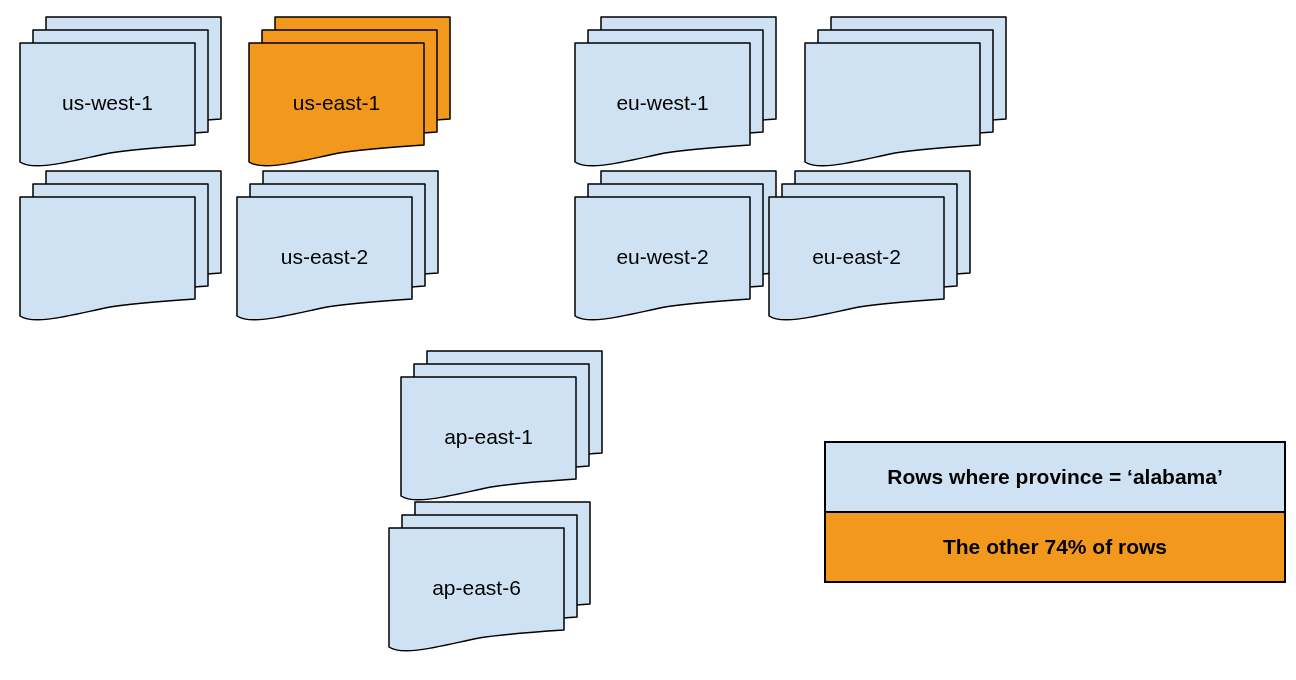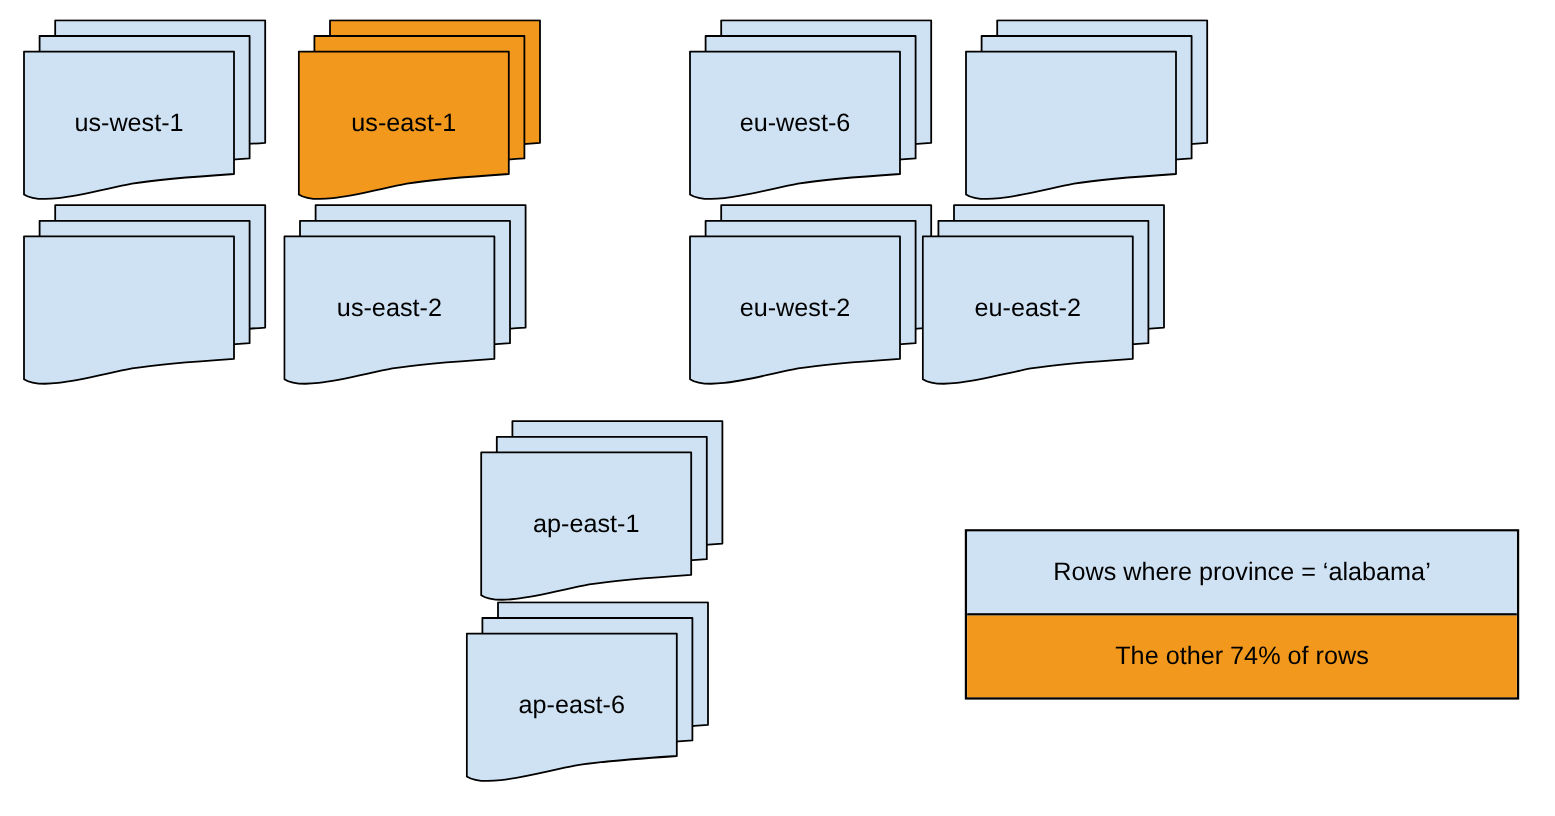--- a/index.html
+++ b/index.html
@@ -42,24 +42,25 @@
     align-items: center;
     justify-content: center;
     font-size: 21px;
     line-height: 1;
     color: var(--text, #000000);
     pointer-events: none;
     white-space: nowrap;
   }
   .legend {
     position: absolute;
-    left: 804px;
+    left: 824px;
     top: 441px;
     width: 458px;
     border: 2px solid var(--stroke, #000000);
+    font-weight: bold;
   }
   .legend-row {
     height: 68px;
     display: flex;
     align-items: center;
     justify-content: center;
     font-size: 21px;
     color: var(--text, #000000);
   }
   .legend-row.default {
@@ -102,21 +103,21 @@
     <svg width="204" height="156" viewBox="-1 -1 204 156">
         <use href="#docstack"></use>
       </svg>
     <div class="stack-label">us-east-1</div>
   </div>
 
   <div class="stack" style="left:574px;top:16px">
     <svg width="204" height="156" viewBox="-1 -1 204 156">
         <use href="#docstack"></use>
       </svg>
-    <div class="stack-label">eu-west-6</div>
+    <div class="stack-label">eu-west-1</div>
   </div>
 
   <div class="stack" style="left:804px;top:16px">
     <svg width="204" height="156" viewBox="-1 -1 204 156">
         <use href="#docstack"></use>
       </svg>
   </div>
 
   <div class="stack" style="left:19px;top:170px">
     <svg width="204" height="156" viewBox="-1 -1 204 156">

